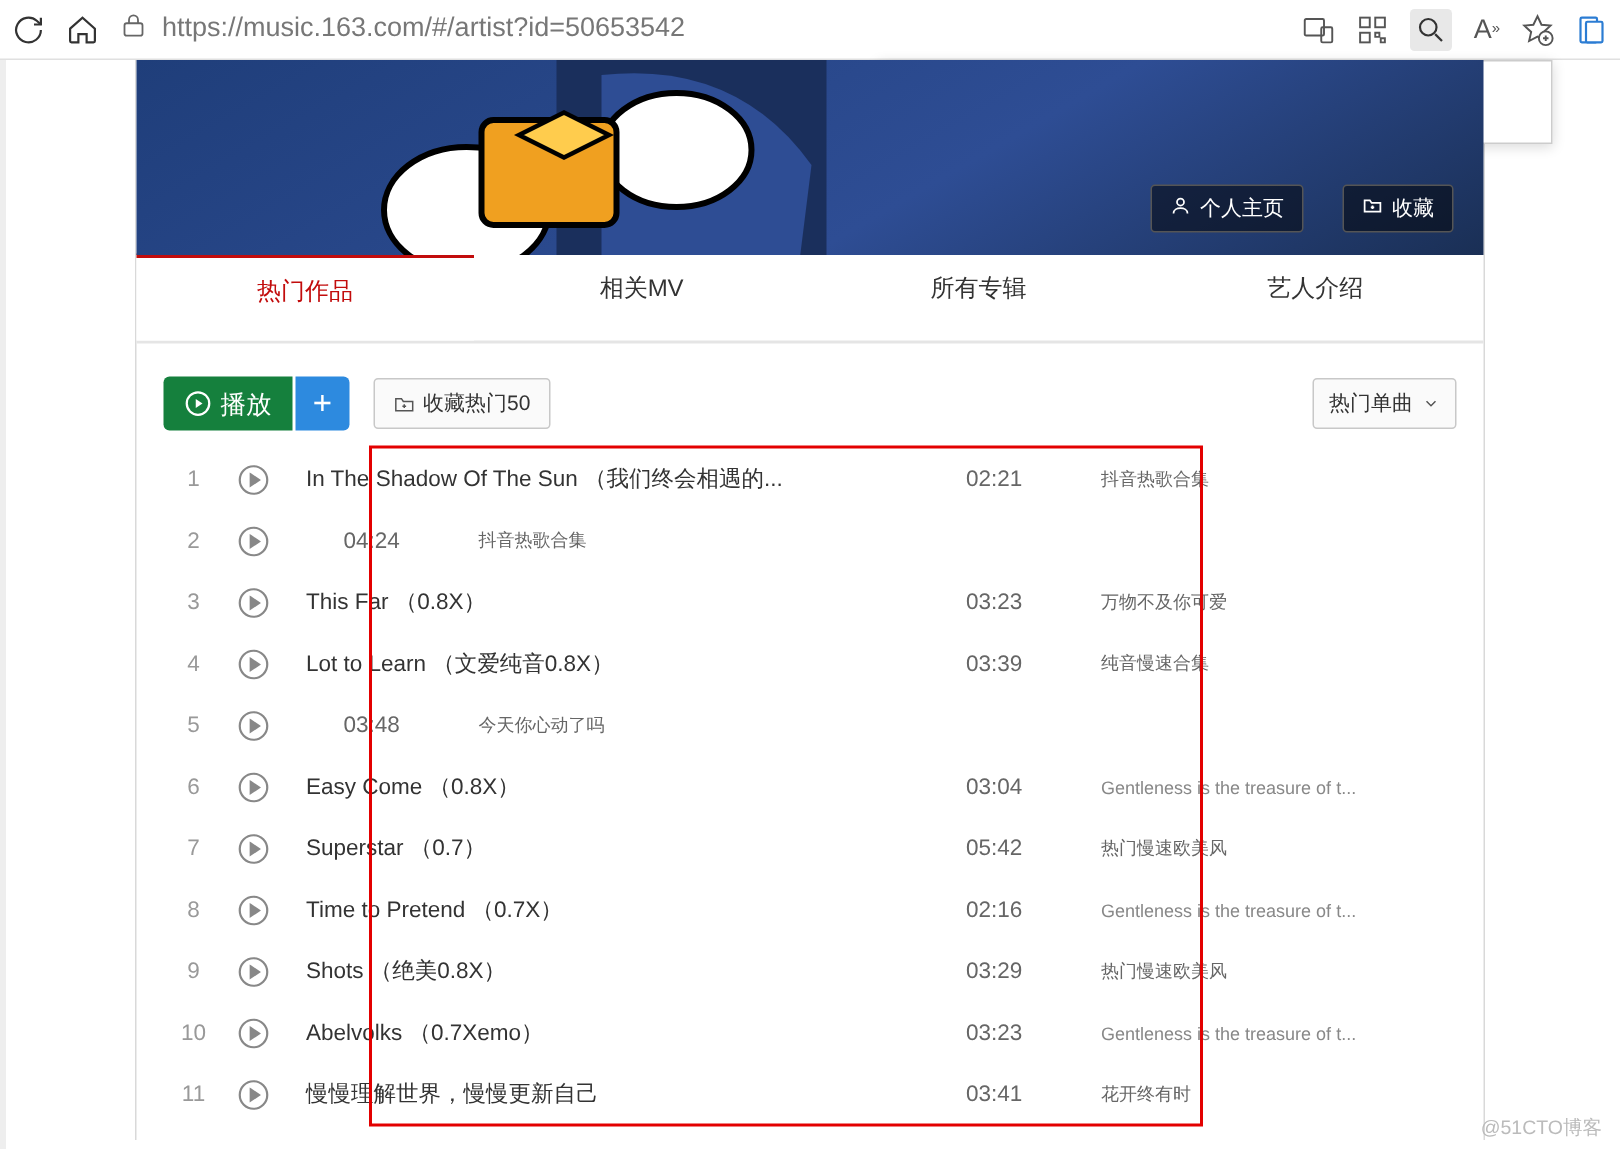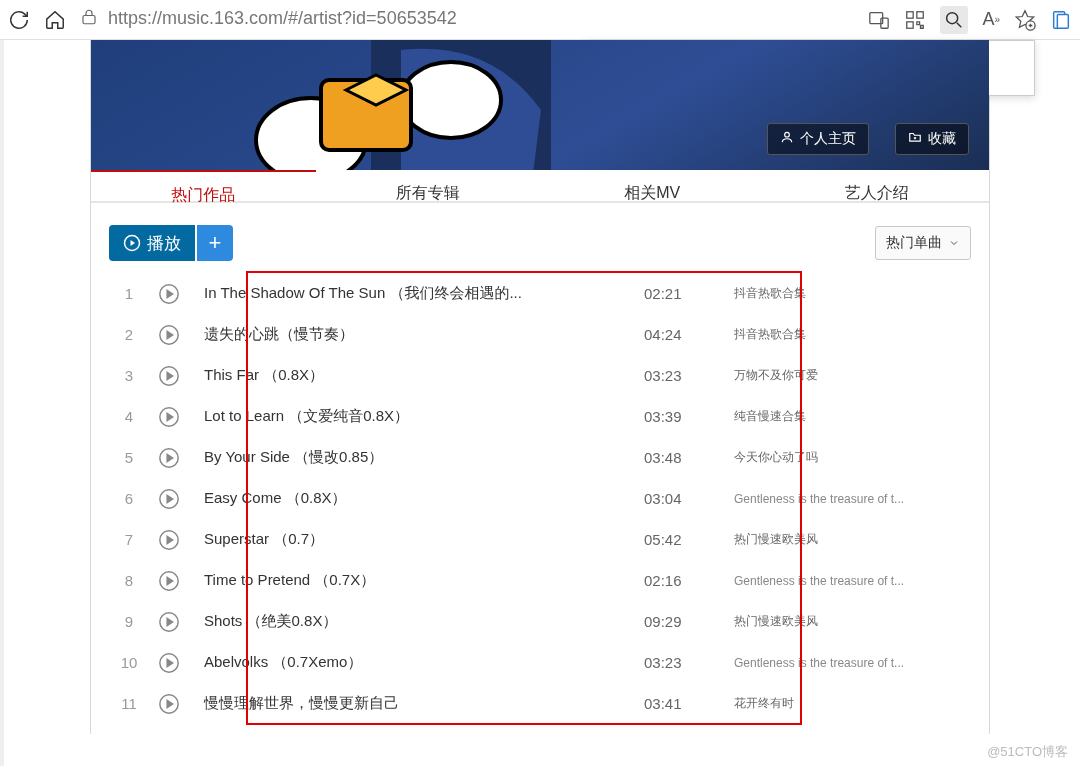--- a/index.html
+++ b/index.html
@@ -11,25 +11,25 @@
   .find-bar { position: absolute; top: 40px; right: 45px; background: #fff; border: 1px solid #ccc; box-shadow: 0 2px 8px rgba(0,0,0,.15); display: flex; align-items: center; padding: 0 10px; height: 56px; gap: 6px; width: 450px;}
   .find-input { border: none; outline: none; font-size: 18px; width: 190px; }
   .find-count { color: #333; font-size: 16px; min-width: 40px; text-align:center;}
   .find-divider { width:1px; height:28px; background:#ddd; margin:0 4px;}
   .find-btn { color:#555; cursor:pointer; padding:4px 8px;}
   .page-wrap { display:flex; justify-content:center; padding-top:0; }
   .main { width: 900px; border-left:1px solid #d9d9d9; border-right:1px solid #d9d9d9; }
   .banner { height:130px; background: linear-gradient(150deg,#1f3e7a 0%, #2e4d94 60%, #1a2f55 100%); position:relative; overflow:hidden; }
   .banner-cartoon { position:absolute; left:100px; top:-20px; width:420px; height:220px; }
   .dark-btn { position:absolute; bottom:15px; background:rgba(0,0,0,0.5); color:#fff; font-size:14px; padding:6px 12px; border:1px solid #555; border-radius:3px; display:flex; gap:6px;}
-  .tabs { display:flex; border-bottom:2px solid #e5e5e5; height:33px; }
+  .tabs { display:flex; border-bottom:2px solid #e5e5e5; height:59px; }
   .tab { flex:1; text-align:center; line-height:46px; font-size:16px; color:#333; cursor:pointer; }
   .tab.active { color:#c20c0c; border-top:3px solid #c20c0c; font-weight:500; background:#fff; margin-top:-1px;}
   .action-row { display:flex; align-items:center; padding:22px 18px 12px; gap:8px; }
-  .play-btn { background:#0369a1; color:#fff; border:none; font-size:17px; height:36px; padding:0 14px; display:flex; align-items:center; gap:6px; border-radius:4px 0 0 4px;}
+  .play-btn { background:#15803d; color:#fff; border:none; font-size:17px; height:36px; padding:0 14px; display:flex; align-items:center; gap:6px; border-radius:4px 0 0 4px;}
   .add-btn { background:#2d8adf; color:#fff; border:none; height:36px; width:36px; font-size:22px; border-radius:0 4px 4px 0; margin-left:-6px;}
   .collect-btn { border:1px solid #c8c8c8; background:#fafafa; color:#333; height:34px; padding:0 12px; display:flex; align-items:center; gap:5px; border-radius:3px; font-size:14px; margin-left:8px;}
   .hot-select { margin-left:auto; border:1px solid #c8c8c8; background:#fafafa; height:34px; padding:0 10px; display:flex; align-items:center; gap:6px; border-radius:3px; font-size:14px; color:#333;}
   .songs { padding: 0 18px 10px; position:relative;}
   .song-row { display:flex; align-items:center; height:41px; font-size:15px; }
   .idx { width:40px; text-align:center; color:#999; }
   .play-circle { width:40px; display:flex; justify-content:center; }
   .play-circle svg { cursor:pointer;}
   .title-cell { width:415px; padding-left:15px; color:#333; overflow:hidden; white-space:nowrap; text-overflow:ellipsis;}
   .dur-cell { width:110px; color:#666; padding-left:40px;}
@@ -136,34 +136,41 @@
         <svg width="14" height="14" viewBox="0 0 24 24" fill="none" stroke="#fff" stroke-width="2">
             <path d="M3 6h6l2 3h10v10H3z"></path>
             <path d="M12 12v4M10 14h4"></path>
           </svg>
         <span>收藏</span>
       </div>
     </div>
 
     <div class="tabs">
       <div class="tab active">热门作品</div>
+      <div class="tab">相关MV</div>
       <div class="tab">所有专辑</div>
-      <div class="tab">相关MV</div>
       <div class="tab">艺人介绍</div>
     </div>
 
     <div class="action-row">
       <button class="play-btn">
         <svg width="18" height="18" viewBox="0 0 24 24">
             <circle cx="12" cy="12" r="10" fill="none" stroke="#fff" stroke-width="2"></circle>
             <polygon points="10,8 16,12 10,16" fill="#fff"></polygon>
           </svg>
         <span>播放</span>
       </button>
       <button class="add-btn">+</button>
+      <button class="collect-btn">
+        <svg width="15" height="15" viewBox="0 0 24 24" fill="none" stroke="#555" stroke-width="1.6">
+            <path d="M3 6h6l2 3h10v10H3z"></path>
+            <path d="M12 12v4M10 14h4"></path>
+          </svg>
+        <span>收藏热门50</span>
+      </button>
       <div class="hot-select">
         <span>热门单曲</span>
         <svg width="12" height="12" viewBox="0 0 24 24" fill="none" stroke="#555" stroke-width="2">
             <polyline points="6 9 12 15 18 9"></polyline>
           </svg>
       </div>
     </div>
 
     <div class="songs" id="songs">
       <div class="red-box"></div>
@@ -180,21 +187,20 @@
           <div class="album-cell">抖音热歌合集</div>
         </div>
         <div class="song-row">
           <div class="idx">2</div>
           <div class="play-circle">
             <svg width="22" height="22" viewBox="0 0 24 24" fill="none" stroke="#888" stroke-width="1.6">
               <circle cx="12" cy="12" r="10"></circle>
               <polygon points="10,8 16,12 10,16" fill="#888"></polygon>
             </svg>
           </div>
-          <div class="title-cell">遗失的心跳（慢节奏）</div>
           <div class="dur-cell">04:24</div>
           <div class="album-cell">抖音热歌合集</div>
         </div>
         <div class="song-row">
           <div class="idx">3</div>
           <div class="play-circle">
             <svg width="22" height="22" viewBox="0 0 24 24" fill="none" stroke="#888" stroke-width="1.6">
               <circle cx="12" cy="12" r="10"></circle>
               <polygon points="10,8 16,12 10,16" fill="#888"></polygon>
             </svg>
@@ -216,21 +222,20 @@
           <div class="album-cell">纯音慢速合集</div>
         </div>
         <div class="song-row">
           <div class="idx">5</div>
           <div class="play-circle">
             <svg width="22" height="22" viewBox="0 0 24 24" fill="none" stroke="#888" stroke-width="1.6">
               <circle cx="12" cy="12" r="10"></circle>
               <polygon points="10,8 16,12 10,16" fill="#888"></polygon>
             </svg>
           </div>
-          <div class="title-cell">By Your Side （慢改0.85）</div>
           <div class="dur-cell">03:48</div>
           <div class="album-cell">今天你心动了吗</div>
         </div>
         <div class="song-row">
           <div class="idx">6</div>
           <div class="play-circle">
             <svg width="22" height="22" viewBox="0 0 24 24" fill="none" stroke="#888" stroke-width="1.6">
               <circle cx="12" cy="12" r="10"></circle>
               <polygon points="10,8 16,12 10,16" fill="#888"></polygon>
             </svg>
@@ -265,21 +270,21 @@
         </div>
         <div class="song-row">
           <div class="idx">9</div>
           <div class="play-circle">
             <svg width="22" height="22" viewBox="0 0 24 24" fill="none" stroke="#888" stroke-width="1.6">
               <circle cx="12" cy="12" r="10"></circle>
               <polygon points="10,8 16,12 10,16" fill="#888"></polygon>
             </svg>
           </div>
           <div class="title-cell">Shots （绝美0.8X）</div>
-          <div class="dur-cell">09:29</div>
+          <div class="dur-cell">03:29</div>
           <div class="album-cell">热门慢速欧美风</div>
         </div>
         <div class="song-row">
           <div class="idx">10</div>
           <div class="play-circle">
             <svg width="22" height="22" viewBox="0 0 24 24" fill="none" stroke="#888" stroke-width="1.6">
               <circle cx="12" cy="12" r="10"></circle>
               <polygon points="10,8 16,12 10,16" fill="#888"></polygon>
             </svg>
           </div>

